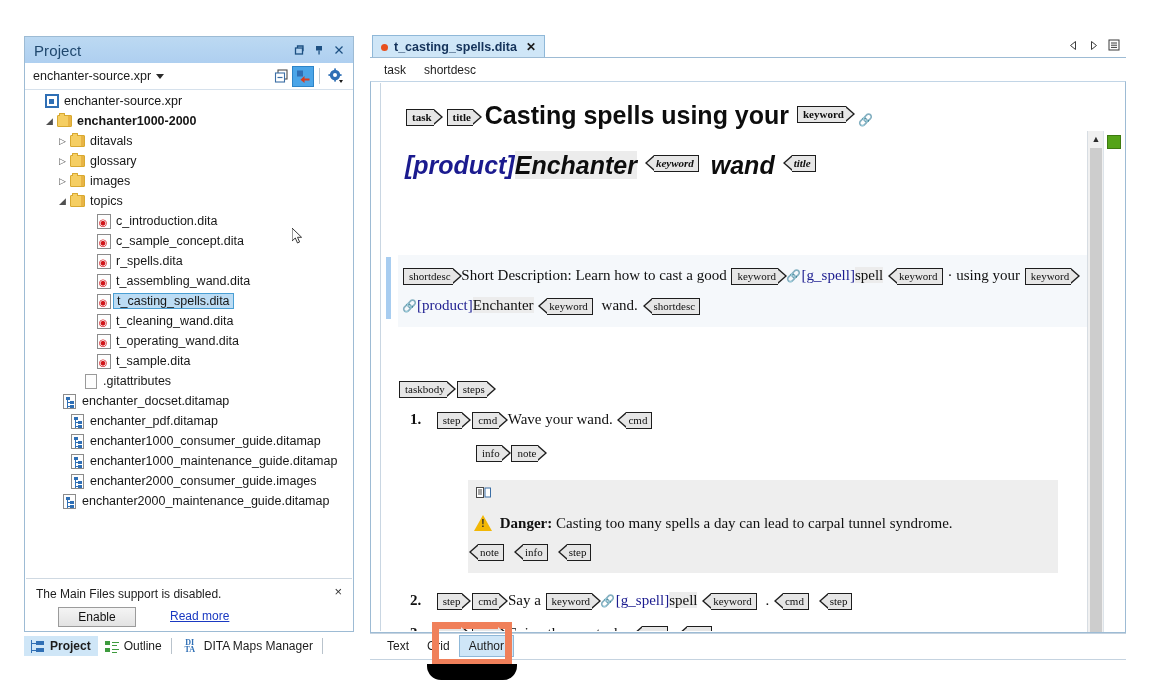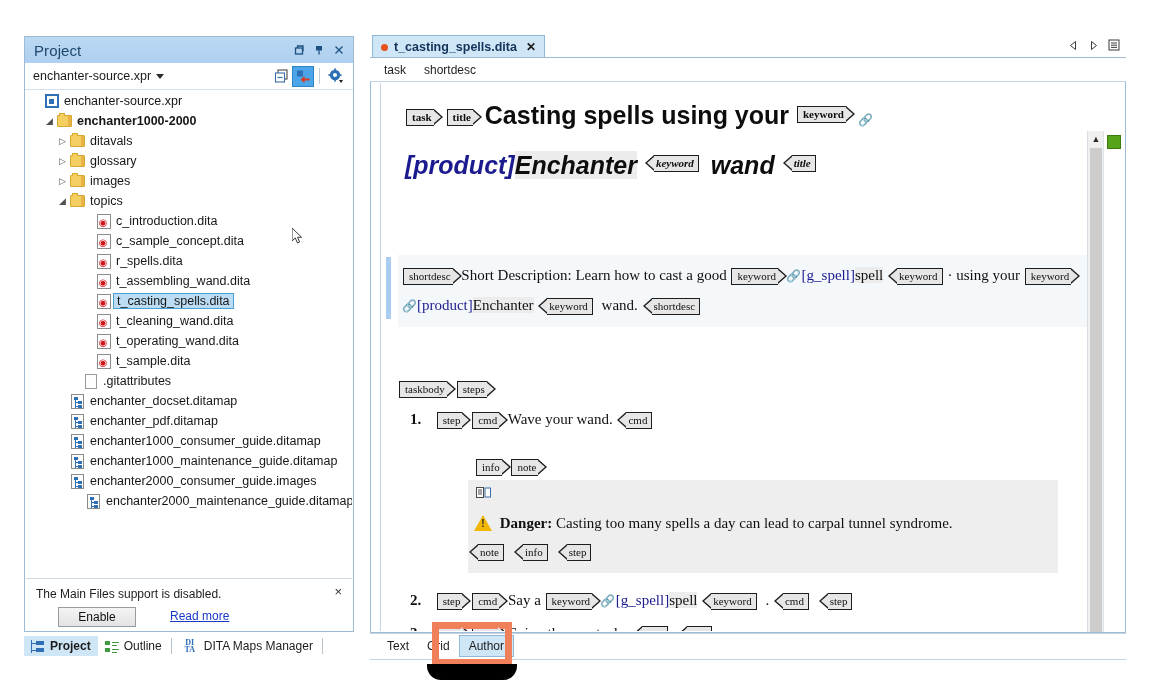--- a/index.html
+++ b/index.html
@@ -545,21 +545,21 @@
           </span>
           <span class="tlabel">t_sample.dita</span>
         </div>
         <div class="trow" style="padding-left: 43px;">
           <span class="twist"></span>
           <span class="ico">
             <span class="plainfile"></span>
           </span>
           <span class="tlabel">.gitattributes</span>
         </div>
-        <div class="trow" style="padding-left: 30px;">
+        <div class="trow" style="padding-left: 22px;">
           <span class="twist"></span>
           <span class="ico">
             <span class="ditamap">
               <i class="n1"></i>
               <i class="ln"></i>
               <i class="ln2"></i>
               <i class="ln3"></i>
               <i class="n2"></i>
               <i class="n3"></i>
             </span>
@@ -615,21 +615,21 @@
               <i class="n1"></i>
               <i class="ln"></i>
               <i class="ln2"></i>
               <i class="ln3"></i>
               <i class="n2"></i>
               <i class="n3"></i>
             </span>
           </span>
           <span class="tlabel">enchanter2000_consumer_guide.images</span>
         </div>
-        <div class="trow" style="padding-left: 46px;">
+        <div class="trow" style="padding-left: 22px;">
           <span class="twist"></span>
           <span class="ico">
             <span class="ditamap">
               <i class="n1"></i>
               <i class="ln"></i>
               <i class="ln2"></i>
               <i class="ln3"></i>
               <i class="n2"></i>
               <i class="n3"></i>
             </span>
@@ -754,21 +754,21 @@
         </div>
 
         <div class="step" style="left:38px; top:328px;">
           <span class="num">1.</span>
           <span class="tag open"><span>step</span></span>
           <span class="tag open"><span>cmd</span></span>
           <span>Wave your wand.</span>
           <span class="tag close"><span>cmd</span></span>
         </div>
 
-        <div class="step" style="left:103px; top:375px;">
+        <div class="step" style="left:103px; top:361px;">
           <span class="tag open"><span>info</span></span>
           <span class="tag open"><span>note</span></span>
         </div>
 
         <div class="note-box" style="left:96px; top:397px; width:590px; height:93px;">
           <div class="note-icons">
             <svg width="15" height="12" viewBox="0 0 15 12">
               <rect x="0.5" y="0.5" width="7" height="10" fill="#fff" stroke="#4a4a4a" stroke-width="1"></rect>
               <line x1="2" y1="3" x2="6" y2="3" stroke="#4a4a4a"></line>
                 <line x1="2" y1="5" x2="6" y2="5" stroke="#4a4a4a"></line>

